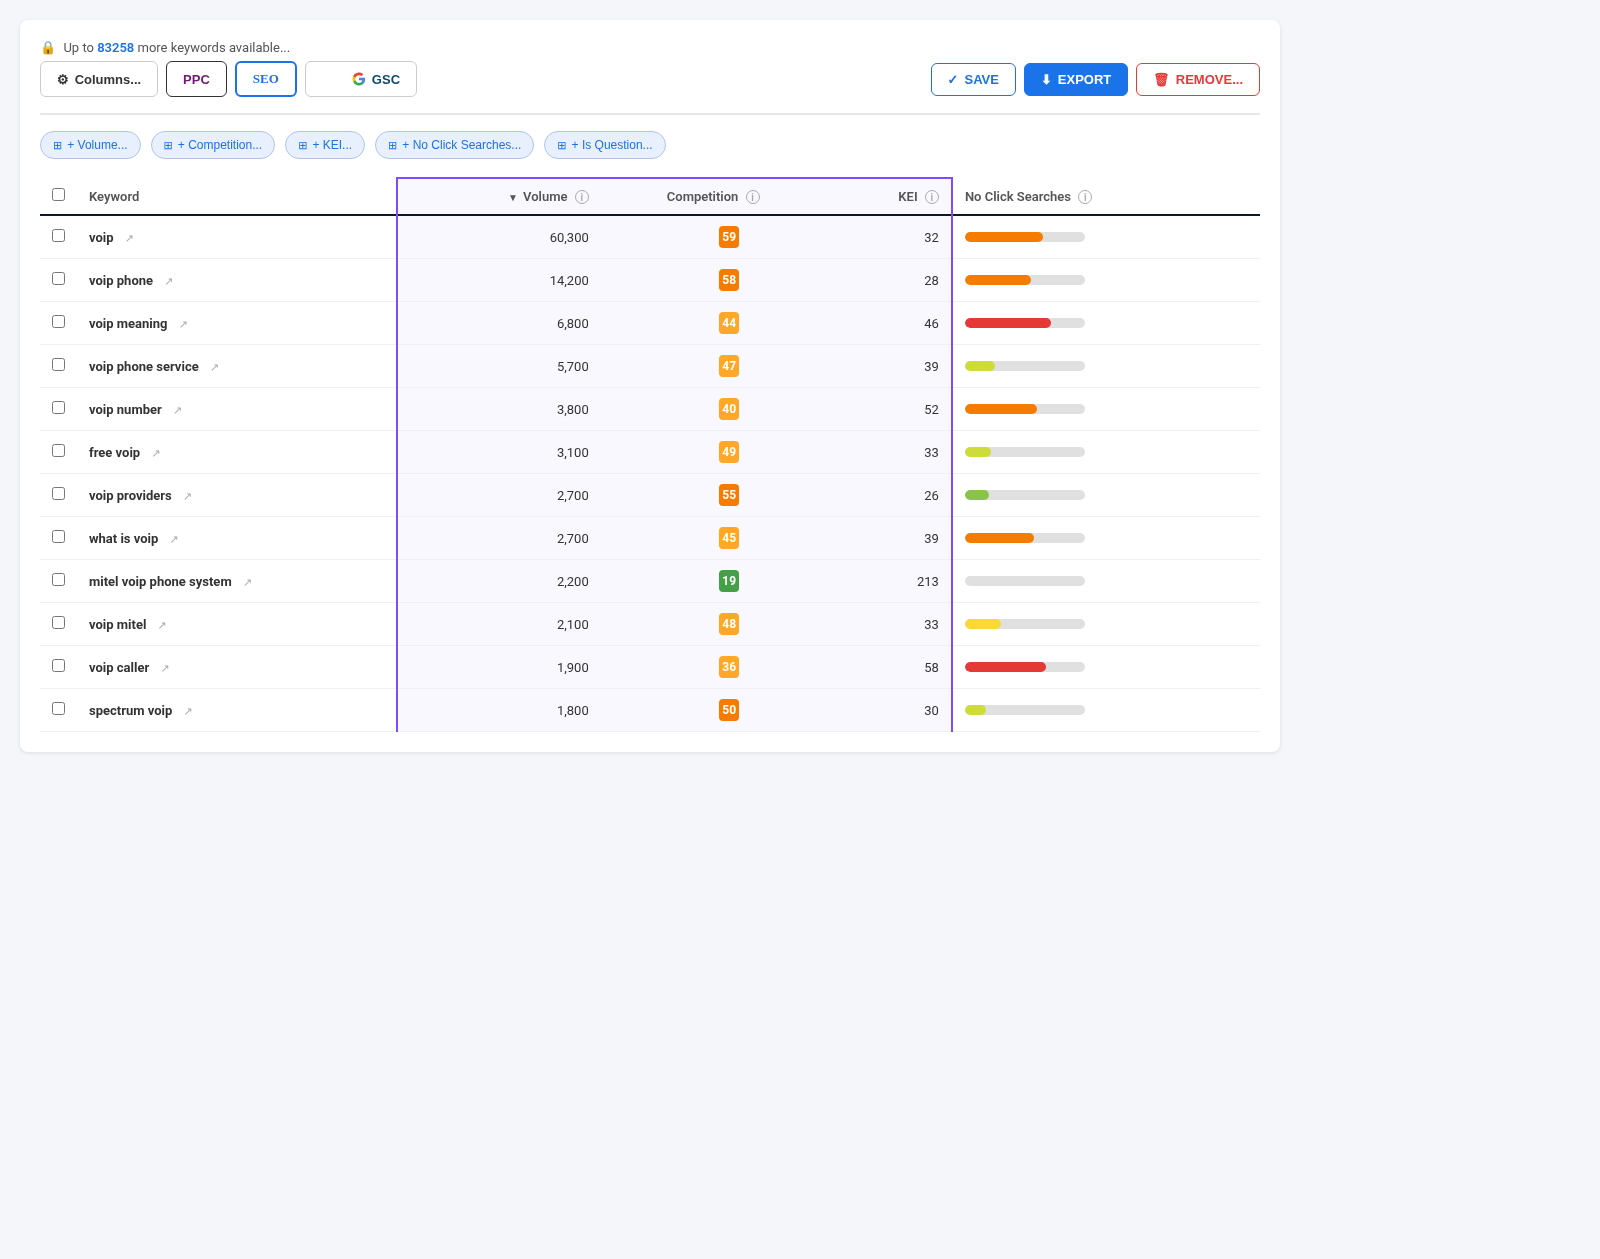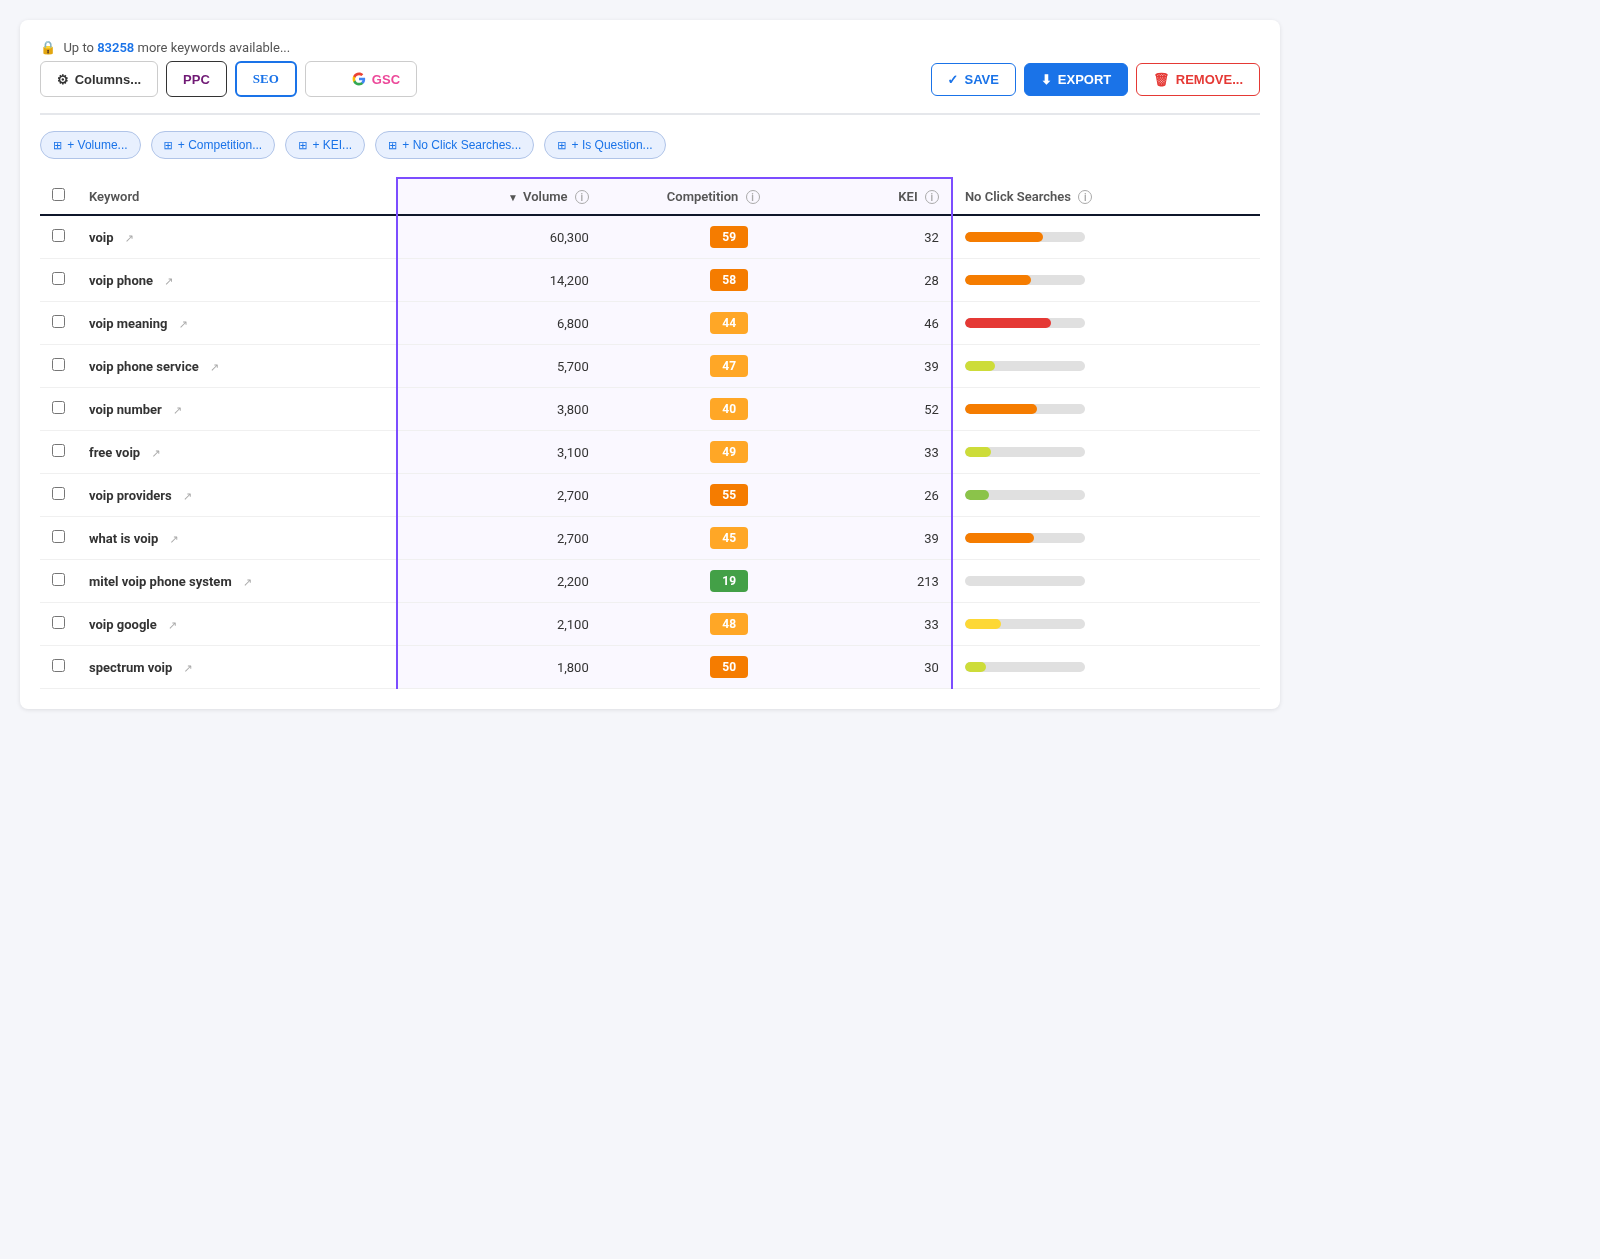--- a/index.html
+++ b/index.html
@@ -63,21 +63,21 @@
       font-weight: 700;
     }
     .btn-seo {
       border: 2px solid #1a73e8;
       color: #1a73e8;
       font-weight: 700;
       font-family: Liberation Serif, serif;
     }
     .btn-gsc {
       border: 1px solid #ccc;
-      color: #ec4899;
+      color: #0c4a6e;
       padding-left: 46px;
     }
     .btn-save {
       border: 1px solid #1a73e8;
       color: #1a73e8;
       background: #fff;
     }
     .btn-export {
       background: #1a73e8;
       color: #fff;
@@ -161,21 +161,21 @@
     .keyword-link-icon {
       display: inline-block;
       margin-left: 8px;
       color: #aaa;
       font-size: 11px;
     }
     .badge {
       display: inline-flex;
       align-items: center;
       justify-content: center;
-      width: 38px;
+      width: 20px;
       height: 22px;
       border-radius: 4px;
       font-size: 12px;
       font-weight: 700;
       color: #fff;
       margin-left: 32px;
     }
     .badge-orange { background: #f57c00; }
     .badge-amber { background: #ffa726; }
     .badge-green { background: #43a047; }
@@ -494,31 +494,50 @@
         <div class="ncs-bar">
           <div class="ncs-fill " style="width: 5%"></div>
         </div>
       </td>
     </tr>
           <tr>
       <td class="checkbox-cell">
         <input type="checkbox" style="">
       </td>
       <td class="col-keyword">
-        <strong>voip google</strong>
+        <strong>voip mitel</strong>
         <span class="keyword-link-icon">↗</span>
       </td>
       <td class="col-volume col-hl-start">2,100</td>
       <td class="col-competition col-hl-mid">
         <span class="badge badge-amber">48</span>
       </td>
       <td class="col-kei col-hl-end">33</td>
       <td class="col-ncs">
         <div class="ncs-bar">
           <div class="ncs-fill ncs-yellow" style="width: 30%"></div>
+        </div>
+      </td>
+    </tr>
+          <tr>
+      <td class="checkbox-cell">
+        <input type="checkbox" style="">
+      </td>
+      <td class="col-keyword">
+        <strong>voip caller</strong>
+        <span class="keyword-link-icon">↗</span>
+      </td>
+      <td class="col-volume col-hl-start">1,900</td>
+      <td class="col-competition col-hl-mid">
+        <span class="badge badge-amber">36</span>
+      </td>
+      <td class="col-kei col-hl-end">58</td>
+      <td class="col-ncs">
+        <div class="ncs-bar">
+          <div class="ncs-fill ncs-red" style="width: 68%"></div>
         </div>
       </td>
     </tr>
           <tr>
       <td class="checkbox-cell">
         <input type="checkbox" style="">
       </td>
       <td class="col-keyword">
         <strong>spectrum voip</strong>
         <span class="keyword-link-icon">↗</span>

